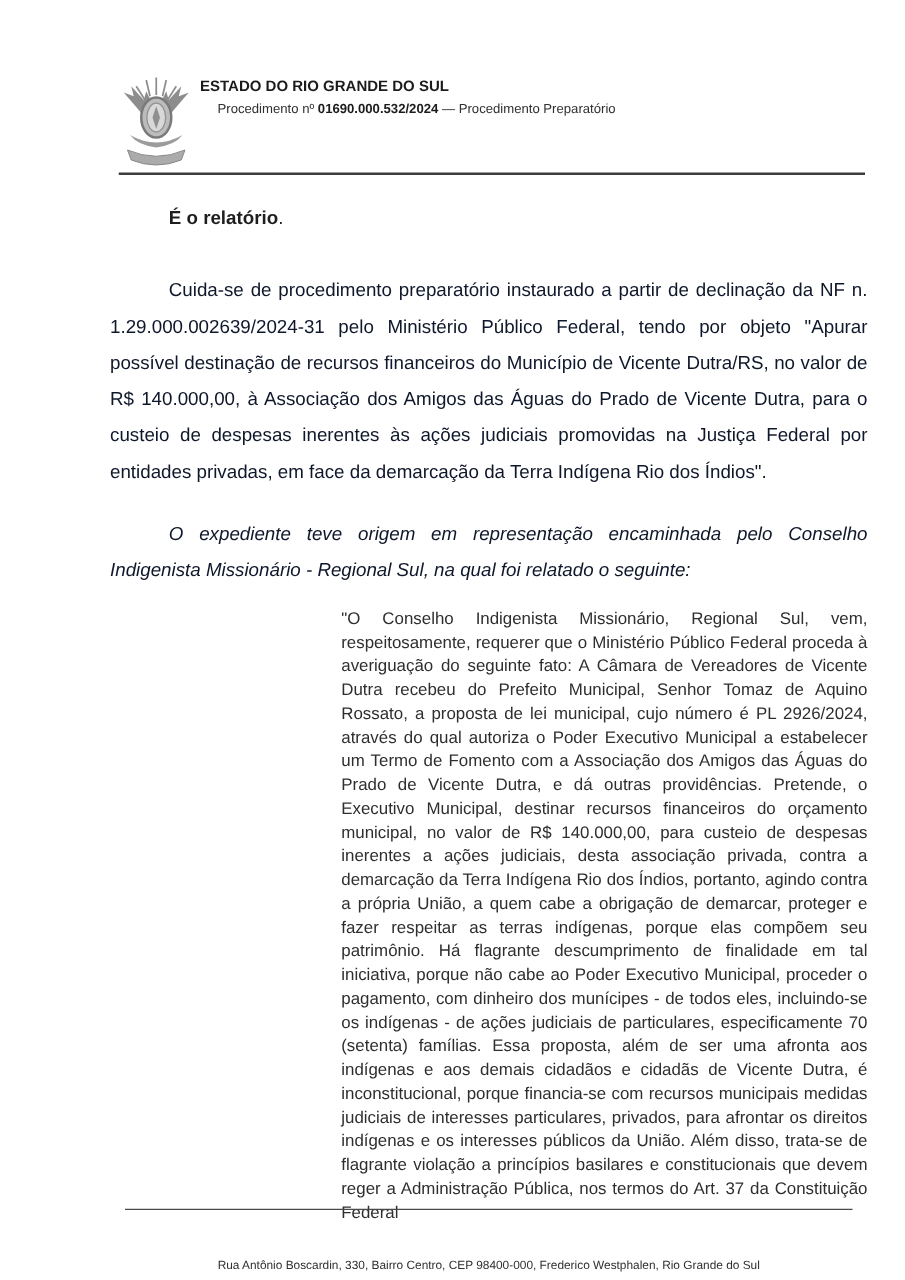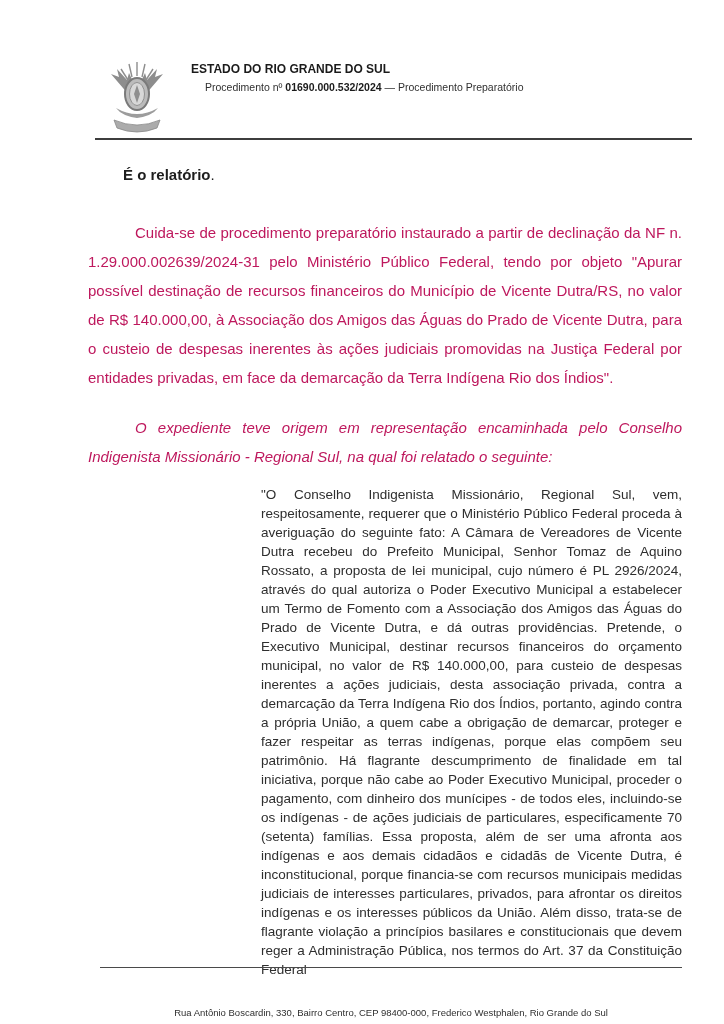--- a/index.html
+++ b/index.html
@@ -11,63 +11,63 @@
     background: #ffffff;
     font-family: "Liberation Sans", sans-serif;
     color: #2b2b2b;
     overflow: hidden;
   }
 
   
   .doc-header {
     position: absolute;
     top: 56px;
-    left: 108px;
+    left: 96px;
     display: flex;
     align-items: flex-start;
-    gap: 25px;
+    gap: 6px;
   }
   .logo { width: 58px; height: 84px; flex: 0 0 auto; }
   .letterhead-text { padding-top: 4px; }
   .lh1 { font-weight: bold; font-size: 12px;  line-height: 18px; color: #1b1b1b; }
   .lh2 { font-weight: bold; font-size: 12px;  line-height: 18px; color: #1b1b1b; }
   .lh3 { font-size: 10.5px; line-height: 18.5px; color: #303030; }
   .lh4 { font-size: 10.5px; line-height: 18px;   color: #303030; padding-left: 14px; }
   .lh4 b { color: #1b1b1b; }
 
   .header-rule {
     position: absolute;
     top: 138px;
     left: 95px;
     width: 597px;
     border-top: 2px solid #3d3d3d;
   }
 
   
   .doc-body {
     position: absolute;
-    left: 76px;
+    left: 88px;
     top: 160px;
     width: 606px;
   }
   .report-heading {
     margin: 0;
     font-size: 15px;
     line-height: 29px;
     text-indent: 47px;
     color: #1e1e1e;
   }
   .report-heading b { font-weight: bold; }
   .para {
-    margin: 29px 0 0 12px;
+    margin: 29px 0 0 0;
     font-size: 15px;
     line-height: 29px;
     text-align: justify;
     text-indent: 47px;
-    color: #be185d;
+    color: #0f172a;
   }
   .para.second { margin-top: 21px; font-style: italic; }
   .quote {
     margin: 14px 0 0 185px;
     font-size: 13.5px;
     line-height: 19px;
     text-align: justify;
     color: #2e2e2e;
   }
 

